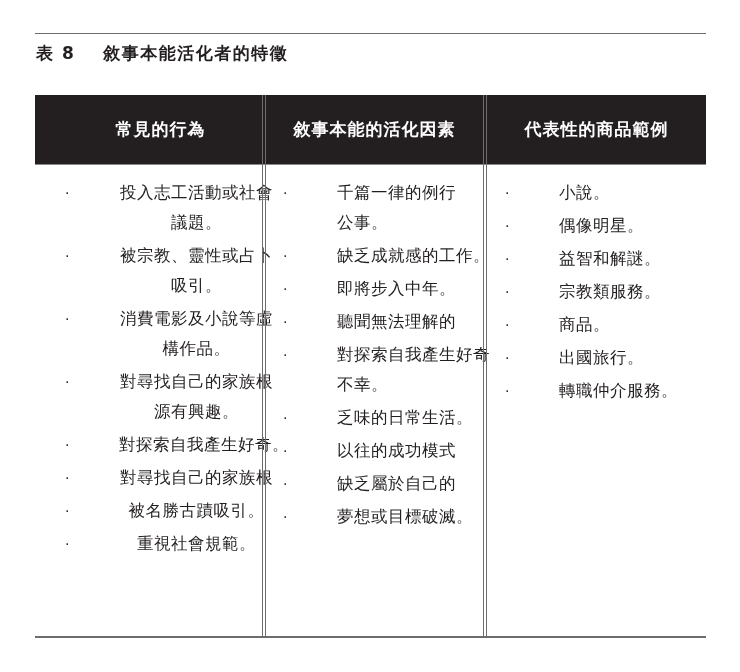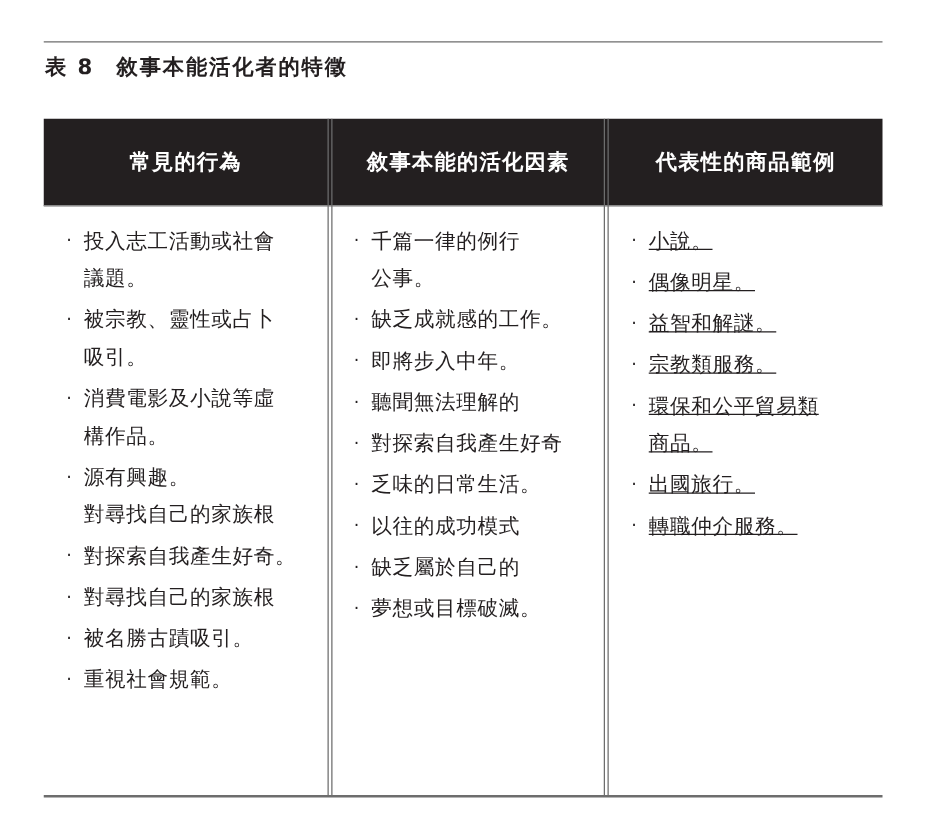--- a/index.html
+++ b/index.html
@@ -26,21 +26,21 @@
     .title {
       position: absolute;
       left: 36px;
       top: 42px;
       font-size: 17px;
       font-weight: bold;
       letter-spacing: 1.5px;
       color: #231f20;
       white-space: nowrap;
     }
-    .title .num { margin-right: 18px; }
+    .title .num { margin-right: 28px; }
 
     .table {
       position: absolute;
       left: 35px;
       top: 95px;
       width: 671px;
       height: 543px;
     }
     .header-band {
       position: absolute;
@@ -49,23 +49,23 @@
       width: 671px;
       height: 69px;
       background: #231f20;
       border-bottom: 1px solid #8a8a8a;
     }
     .col {
       position: absolute;
       top: 0;
       height: 543px;
     }
-    .col-1 { left: 0; width: 227px; }
+    .col-1 { left: 12px; width: 227px; text-align: center; }
     .col-2 { left: 231px; width: 217px; }
-    .col-3 { left: 452px; width: 219px; text-decoration: underline; }
+    .col-3 { left: 452px; width: 219px; }
 
     .col-head {
       height: 69px;
       display: flex;
       align-items: center;
       justify-content: center;
       color: #ffffff;
       font-size: 17px;
       font-weight: bold;
       letter-spacing: 1px;
@@ -86,21 +86,21 @@
       margin-bottom: 3px;
       letter-spacing: 0.5px;
       color: #231f20;
     }
     .item .bullet {
       position: absolute;
       left: 0;
       top: 0;
       font-size: 14px;
     }
-    .item .line { display: block; white-space: nowrap; }
+    .item .line { display: block; white-space: nowrap; margin-left: 40px; }
 
     .divider {
       position: absolute;
       top: 0;
       height: 542px;
       width: 4px;
       border-left: 1.5px solid #6d6d6d;
       border-right: 1.5px solid #6d6d6d;
       box-sizing: border-box;
       background: transparent;
@@ -141,22 +141,22 @@
           <span class="line">被宗教、靈性或占卜</span>
           <span class="line">吸引。</span>
         </div>
         <div class="item">
           <span class="bullet">·</span>
           <span class="line">消費電影及小說等虛</span>
           <span class="line">構作品。</span>
         </div>
         <div class="item">
           <span class="bullet">·</span>
+          <span class="line">對尋找自己的家族根</span>
           <span class="line">源有興趣。</span>
-          <span class="line">對尋找自己的家族根</span>
         </div>
         <div class="item">
           <span class="bullet">·</span>
           <span class="line">對探索自我產生好奇。</span>
         </div>
         <div class="item">
           <span class="bullet">·</span>
           <span class="line">對尋找自己的家族根</span>
         </div>
         <div class="item">
@@ -188,20 +188,21 @@
           <span class="bullet">·</span>
           <span class="line">即將步入中年。</span>
         </div>
         <div class="item">
           <span class="bullet">·</span>
           <span class="line">聽聞無法理解的</span>
         </div>
         <div class="item">
           <span class="bullet">·</span>
           <span class="line">對探索自我產生好奇</span>
+          <span class="line">不幸。</span>
         </div>
         <div class="item">
           <span class="bullet">·</span>
           <span class="line">乏味的日常生活。</span>
         </div>
         <div class="item">
           <span class="bullet">·</span>
           <span class="line">以往的成功模式</span>
         </div>
         <div class="item">
@@ -231,21 +232,20 @@
         <div class="item">
           <span class="bullet">·</span>
           <span class="line">益智和解謎。</span>
         </div>
         <div class="item">
           <span class="bullet">·</span>
           <span class="line">宗教類服務。</span>
         </div>
         <div class="item">
           <span class="bullet">·</span>
-          <span class="line">環保和公平貿易類</span>
           <span class="line">商品。</span>
         </div>
         <div class="item">
           <span class="bullet">·</span>
           <span class="line">出國旅行。</span>
         </div>
         <div class="item">
           <span class="bullet">·</span>
           <span class="line">轉職仲介服務。</span>
         </div>

